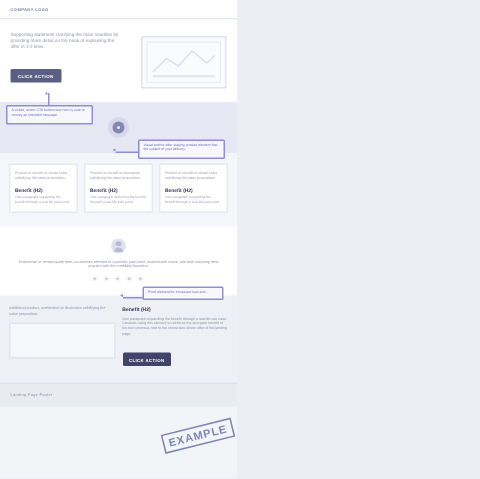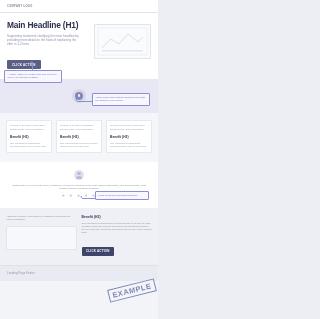--- a/index.html
+++ b/index.html
@@ -170,21 +170,20 @@
 <body>
 
 <div class="page">
 
   <div class="header">
     <span class="logo">COMPANY LOGO</span>
   </div>
 
   <div class="hero">
     <div class="hero-left">
-      <h1 class="h1">Main Headline (H1)</h1>
       <p class="sub">Supporting statement clarifying the main headline by providing more detail on the hook of explaining the offer in 1-2 lines.</p>
       <button class="cta-btn">CLICK ACTION</button>
     </div>
     <div class="hero-img">
       <svg viewBox="0 0 55 33" preserveAspectRatio="none">
         <rect x="3" y="3" width="49" height="27" fill="none" stroke="#e8eaf2" stroke-width="0.7"></rect>
         <polyline points="7,23 16,14 24,19 33,9 43,17 48,12" fill="none" stroke="#dcdfeb" stroke-width="1"></polyline>
         <rect x="7" y="25" width="41" height="1.6" fill="#e4e6f0"></rect>
       </svg>
     </div>

